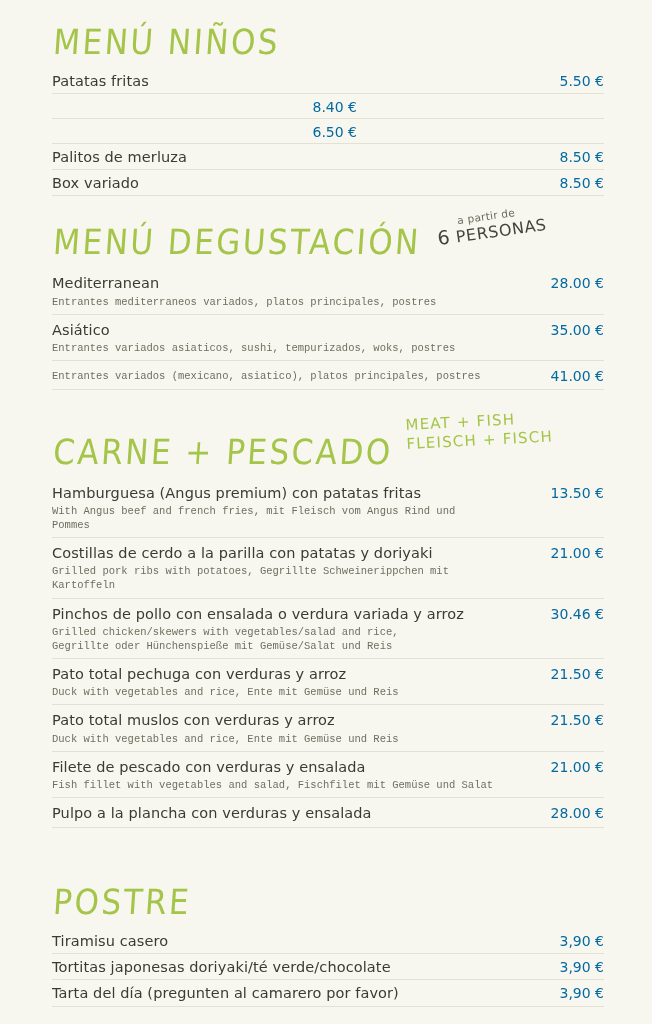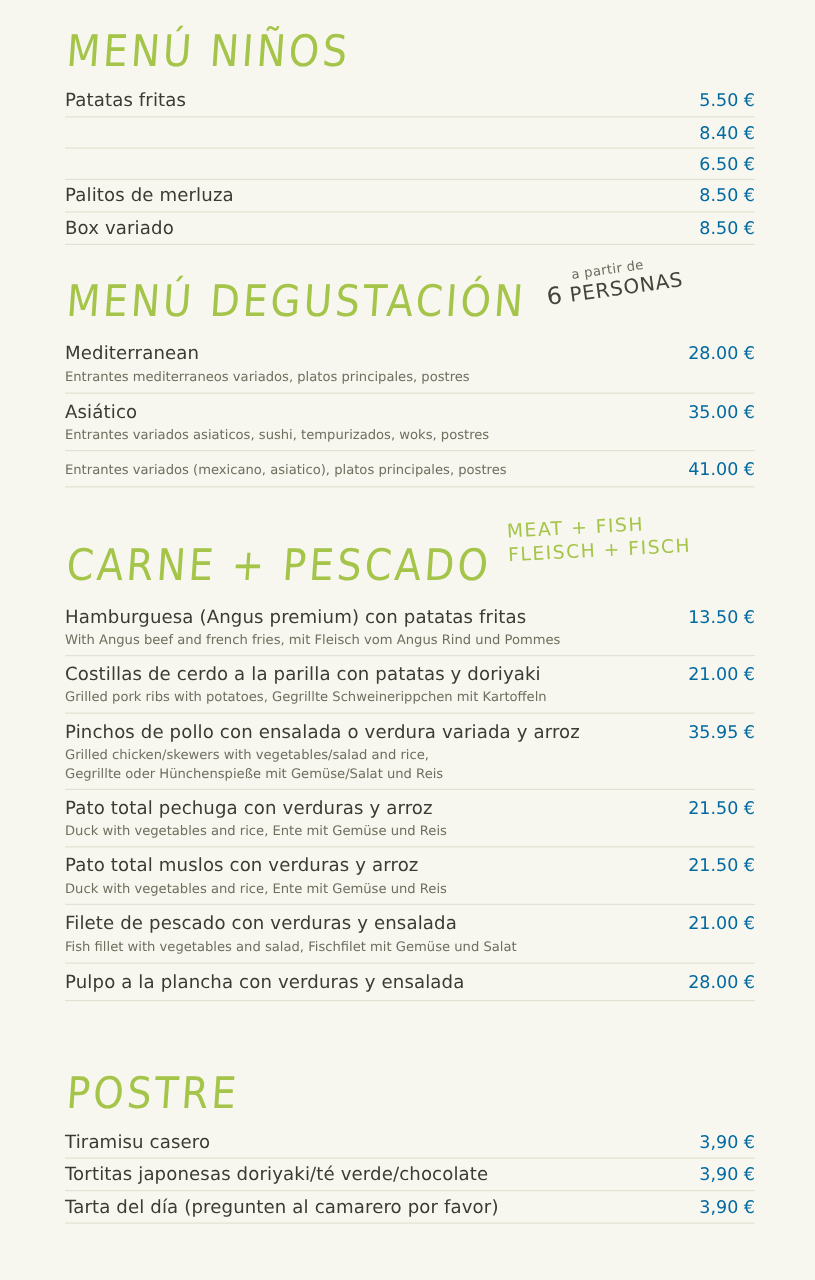--- a/index.html
+++ b/index.html
@@ -83,21 +83,21 @@
   }
 
   .items {
     margin: 0;
     padding: 0;
     list-style: none;
   }
   .item {
     display: flex;
     align-items: flex-start;
-    justify-content: flex-end;
+    justify-content: center;
     border-bottom: 1px solid #e2e2d4;
     padding: 6px 0 5px 0;
     gap: 36px;
   }
   .item.compact {
     padding: 4px 0 3px 0;
   }
   .item-main {
     flex: 1 1 auto;
     padding-right: 14px;
@@ -106,20 +106,21 @@
     font-size: 14.5px;
     color: #3b3b33;
     letter-spacing: 0.1px;
     line-height: 1.25;
   }
   .item-desc {
     font-size: 10.5px;
     color: #6f6f60;
     line-height: 1.35;
     margin-top: 2px;
+    font-family: Liberation Mono, monospace;
   }
   .item-price {
     flex: 0 0 auto;
     font-size: 14px;
     color: #0369a1;
     white-space: nowrap;
     padding-top: 1px;
     text-align: right;
     min-width: 58px;
   }
@@ -219,21 +220,21 @@
           <div class="item-desc">Grilled pork ribs with potatoes, Gegrillte Schweinerippchen mit Kartoffeln</div>
         </div>
         <div class="item-price">21.00 €</div>
       </li>
       <li class="item">
         <div class="item-main">
           <div class="item-name">Pinchos de pollo con ensalada o verdura variada y arroz</div>
           <div class="item-desc" style="white-space: pre-line;">Grilled chicken/skewers with vegetables/salad and rice,
 Gegrillte  oder Hünchenspieße mit Gemüse/Salat und Reis</div>
         </div>
-        <div class="item-price">35.95 €</div>
+        <div class="item-price">30.46 €</div>
       </li>
       <li class="item">
         <div class="item-main">
           <div class="item-name">Pato total pechuga con verduras y arroz</div>
           <div class="item-desc">Duck with vegetables and rice, Ente mit Gemüse und Reis</div>
         </div>
         <div class="item-price">21.50 €</div>
       </li>
       <li class="item">
         <div class="item-main">

